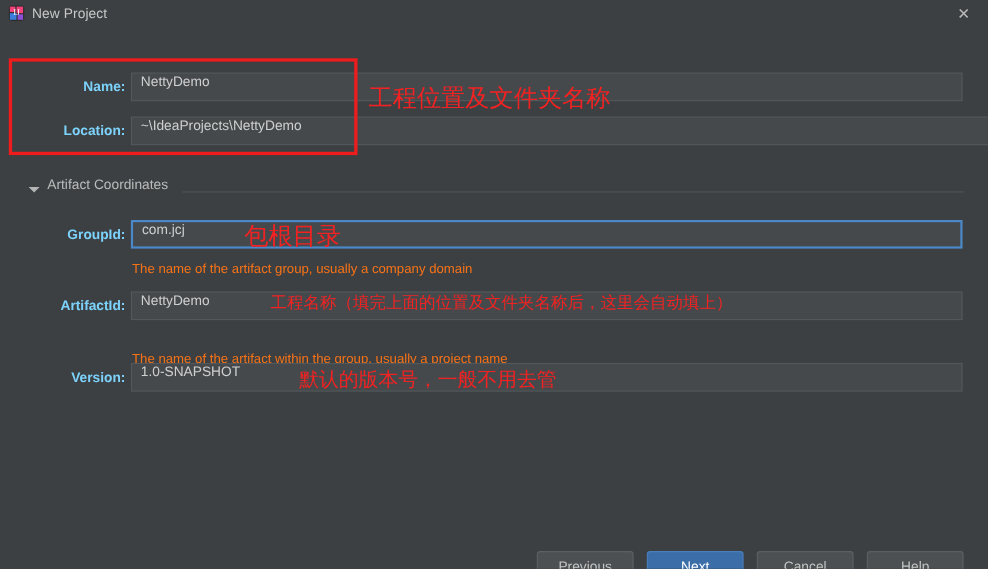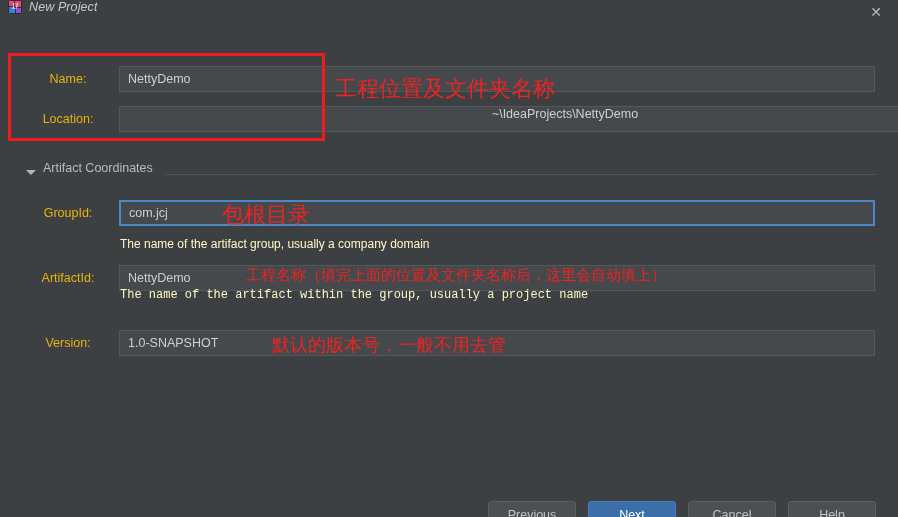--- a/index.html
+++ b/index.html
@@ -15,22 +15,22 @@
     color: #bbbbbb;
     position: relative;
     -webkit-font-smoothing: antialiased;
   }
 
   
   .titlebar {
     height: 23px;
     background: #3c4043;
     display: flex;
-    position: relative;
-    font-style: italic;
+    align-items: center;
+    position: relative;
   }
   .app-icon {
     width: 14px;
     height: 14px;
     margin-left: 8px;
     margin-right: 7px;
     border-radius: 3px;
     background: #2b2b2b;
     position: relative;
     overflow: hidden;
@@ -78,47 +78,47 @@
     height: 494px;
   }
 
   .row {
     position: absolute;
     display: flex;
     align-items: center;
   }
   .field-label {
     font-size: 12.5px;
-    color: #eab308;
-    text-align: center;
+    color: #7dd3fc;
+    text-align: right;
     white-space: nowrap;
+    font-weight: bold;
   }
   .textfield {
     box-sizing: border-box;
     background: #45494c;
     border: 1px solid #53585b;
     color: #cfcfcf;
     font-size: 12.5px;
     padding: 0 8px;
     display: flex;
-    align-items: center;
     height: 26px;
   }
   .textfield.focused {
     border: 2px solid #4a88c7;
     background: #45494c;
   }
   .textfield .browse {
     margin-left: auto;
     color: #9a9a9a;
   }
   .hint {
     position: absolute;
     font-size: 12px;
-    color: #fef9c3;
+    color: #f97316;
     text-align: center;
   }
 
   
   .section-header {
     position: absolute;
     left: 26px;
     top: 138px;
     right: 22px;
     display: flex;
@@ -240,21 +240,21 @@
     </div>
   </div>
   <div class="hint" style="left:120px; top:214px;">The name of the artifact group, usually a company domain</div>
 
   <div class="row" style="left:22px; top:242px;">
     <div class="field-label" style="width:92px;">ArtifactId:</div>
     <div class="textfield" style="width:756px; margin-left:5px;">
       <span>NettyDemo</span>
     </div>
   </div>
-  <div class="hint" style="left:120px; top:265px;font-family:Liberation Mono, monospace;">The name of the artifact within the group, usually a project name</div>
+  <div class="hint" style="left:120px; top:296px;">The name of the artifact within the group, usually a project name</div>
 
   <div class="row" style="left:22px; top:307px;">
     <div class="field-label" style="width:92px;">Version:</div>
     <div class="textfield" style="width:756px; margin-left:5px;">
       <span>1.0-SNAPSHOT</span>
     </div>
   </div>
 
   <div class="annot-box" style="left:8px; top:30px; width:311px; height:82px;"></div>
 

